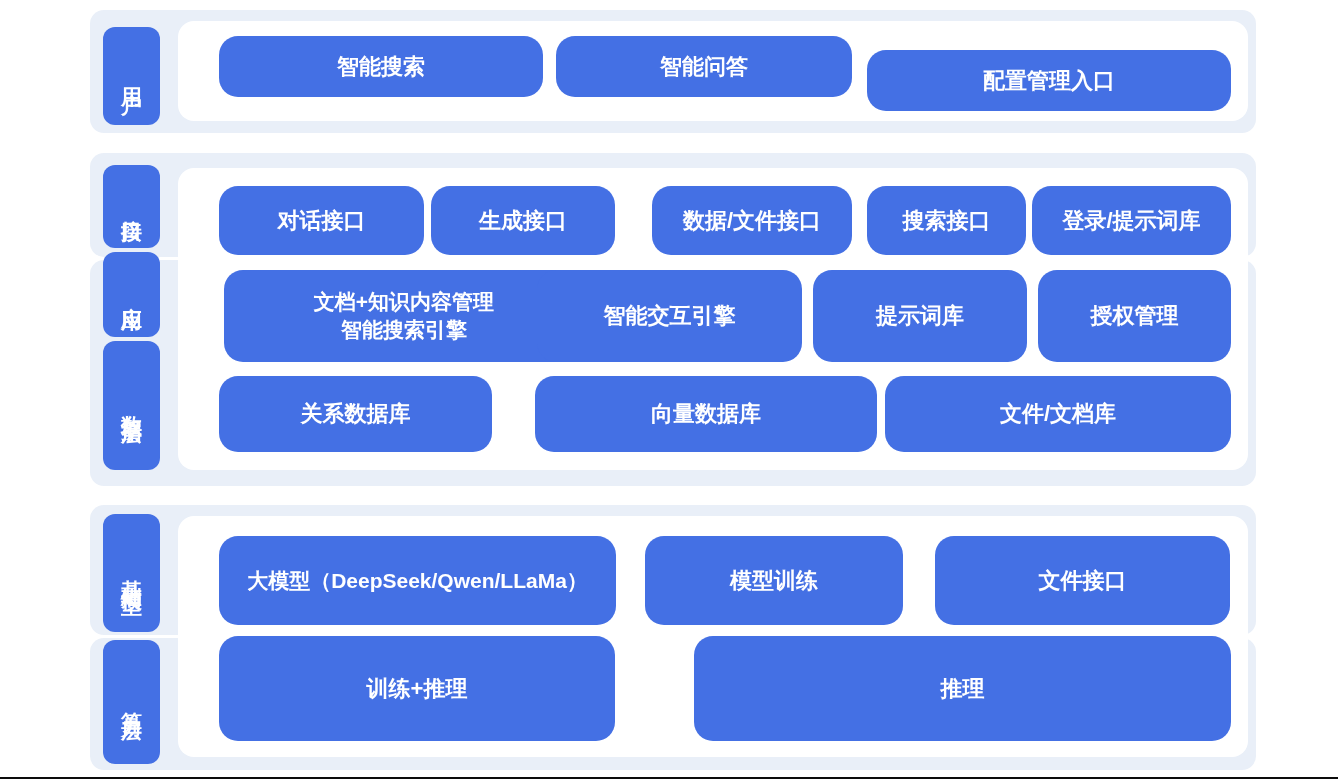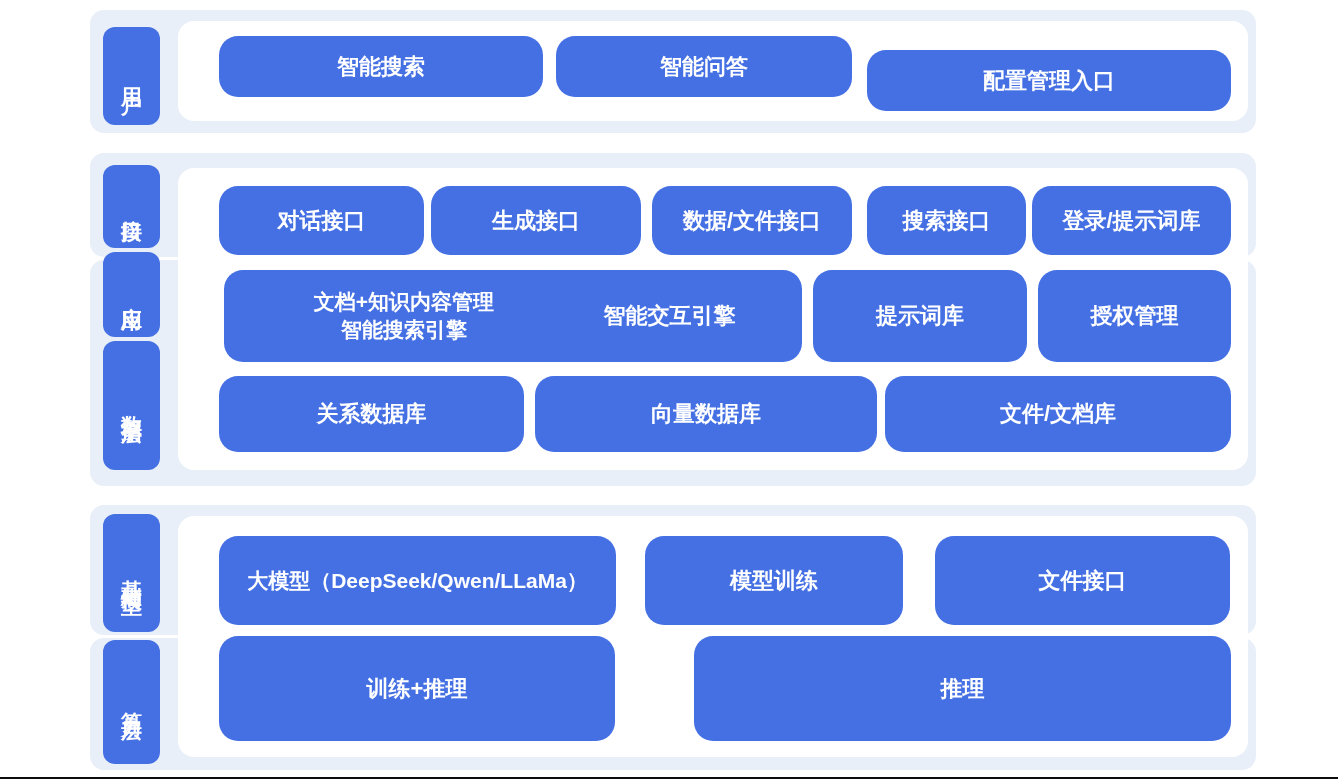--- a/index.html
+++ b/index.html
@@ -50,34 +50,34 @@
 <div class="vlabel" style="left:103px;top:252px;width:57px;height:85px">应用</div>
 <div class="vlabel" style="left:103px;top:341px;width:57px;height:129px">数据层</div>
 <div class="vlabel" style="left:103px;top:514px;width:57px;height:118px">基础模型</div>
 <div class="vlabel" style="left:103px;top:640px;width:57px;height:124px">算力层</div>
 
 <div class="box" style="left:219px;top:36px;width:324px;height:61px">智能搜索</div>
 <div class="box" style="left:556px;top:36px;width:296px;height:61px">智能问答</div>
 <div class="box" style="left:867px;top:50px;width:364px;height:61px">配置管理入口</div>
 
 <div class="box" style="left:219px;top:186px;width:205px;height:69px">对话接口</div>
-<div class="box" style="left:431px;top:186px;width:210px;height:69px">生成接口</div>
+<div class="box" style="left:431px;top:186px;width:184px;height:69px">生成接口</div>
 <div class="box" style="left:652px;top:186px;width:200px;height:69px">数据/文件接口</div>
 <div class="box" style="left:867px;top:186px;width:159px;height:69px">搜索接口</div>
 <div class="box" style="left:1032px;top:186px;width:199px;height:69px">登录/提示词库</div>
 
 <div class="box two-line" style="left:224px;top:270px;width:360px;height:92px">
   <span>文档+知识内容管理</span>
   <span>智能搜索引擎</span>
 </div>
 <div class="box" style="left:537px;top:270px;width:265px;height:92px">智能交互引擎</div>
 <div class="box" style="left:813px;top:270px;width:214px;height:92px">提示词库</div>
 <div class="box" style="left:1038px;top:270px;width:193px;height:92px">授权管理</div>
 
-<div class="box" style="left:219px;top:376px;width:305px;height:76px">关系数据库</div>
+<div class="box" style="left:219px;top:376px;width:273px;height:76px">关系数据库</div>
 <div class="box" style="left:535px;top:376px;width:342px;height:76px">向量数据库</div>
 <div class="box" style="left:885px;top:376px;width:346px;height:76px">文件/文档库</div>
 
 <div class="box two-line" style="left:219px;top:536px;width:397px;height:89px">
   <span>大模型（DeepSeek/Qwen/LLaMa）</span>
 </div>
 <div class="box" style="left:645px;top:536px;width:258px;height:89px">模型训练</div>
 <div class="box" style="left:935px;top:536px;width:295px;height:89px">文件接口</div>
 
 <div class="box" style="left:219px;top:636px;width:396px;height:105px">训练+推理</div>

